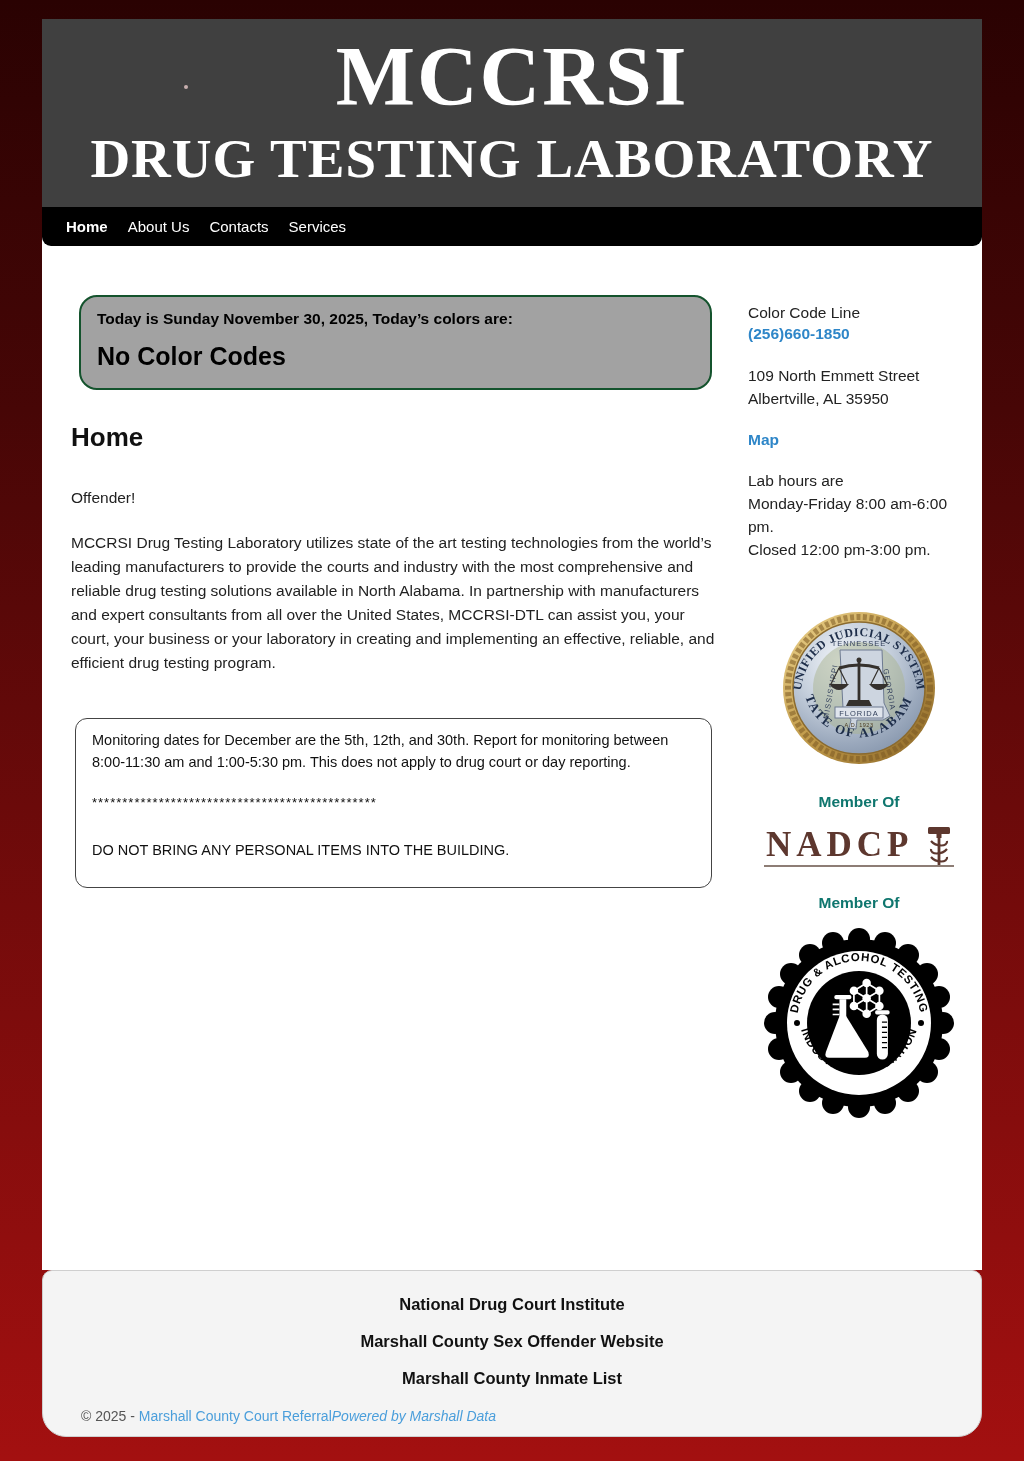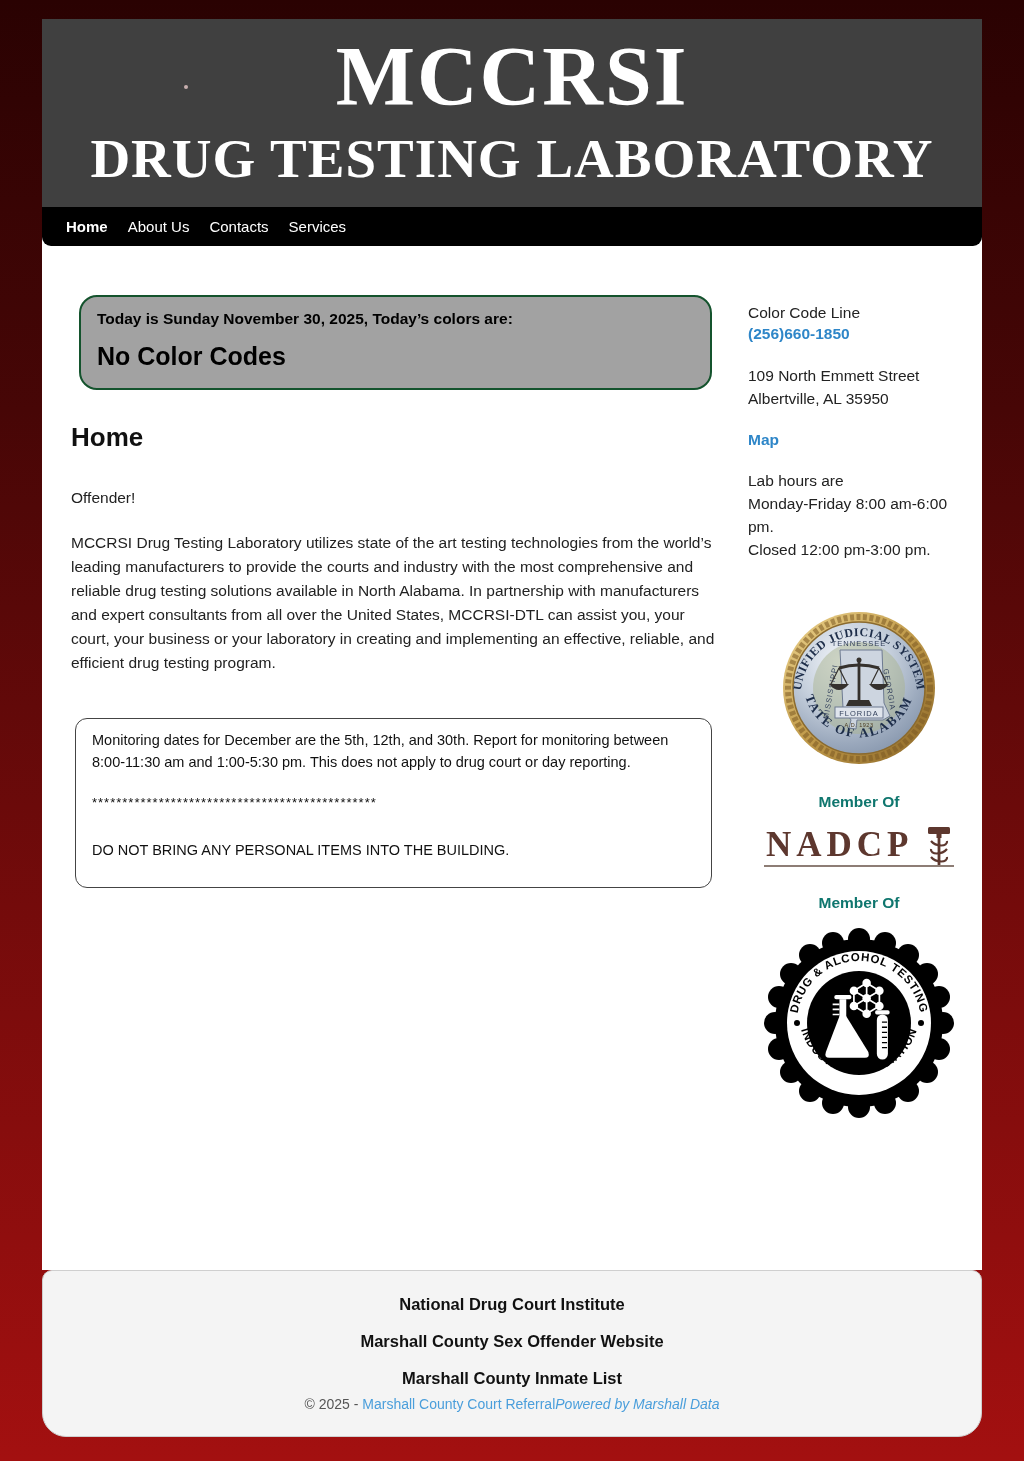--- a/index.html
+++ b/index.html
@@ -73,22 +73,22 @@
   .footer {
     background:#f4f4f4; border:1px solid #cfcfcf; border-radius:10px 10px 24px 24px;
     height:167px; position:relative;
   }
   .footer-links { padding-top:24px; text-align:center; }
   .footer-links a {
     display:block; color:#111; font-weight:bold; font-size:16.5px;
     text-decoration:none; margin-bottom:18px;
   }
   .footer-bottom {
-    position:absolute; left:38px; right:38px; bottom:24px;
-    display:flex; justify-content:center; font-size:14px; color:#555;
+    position:absolute; left:38px; right:38px; bottom:12px;
+    display:flex; justify-content:flex-start; font-size:14px; color:#555;
   }
   .footer-bottom a { color:#4a9edb; text-decoration:none; }
   .powered { color:#4a9edb; font-style:italic; }
 </style>
 </head>
 <body>
 
 <div class="page">
 
   <header class="banner">

